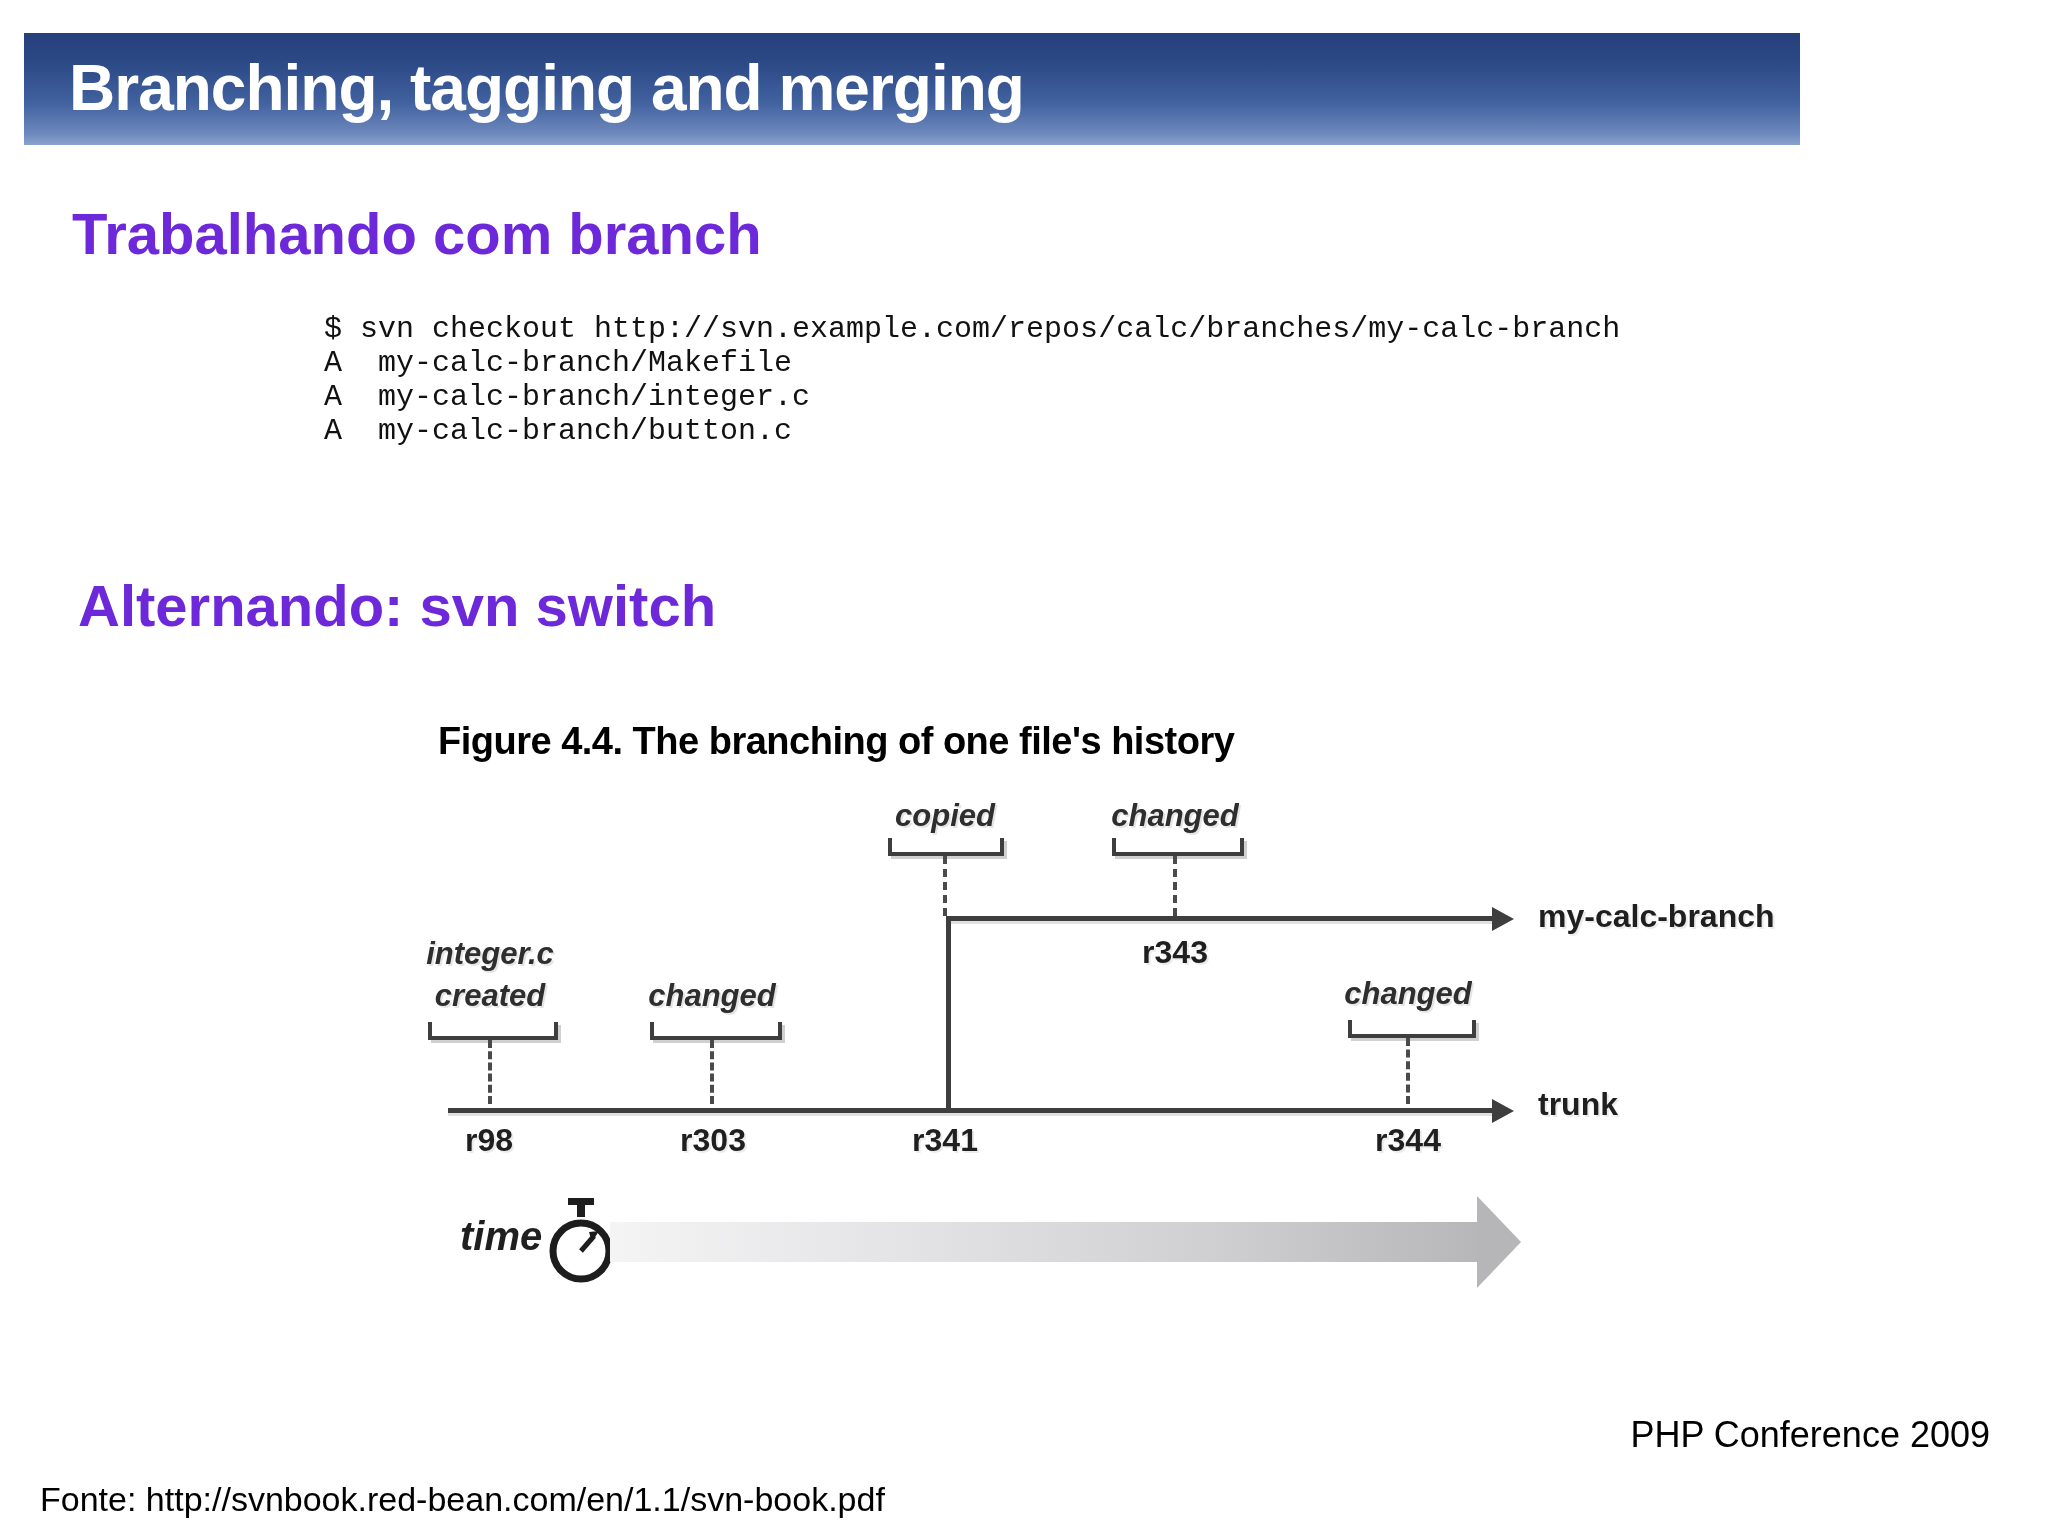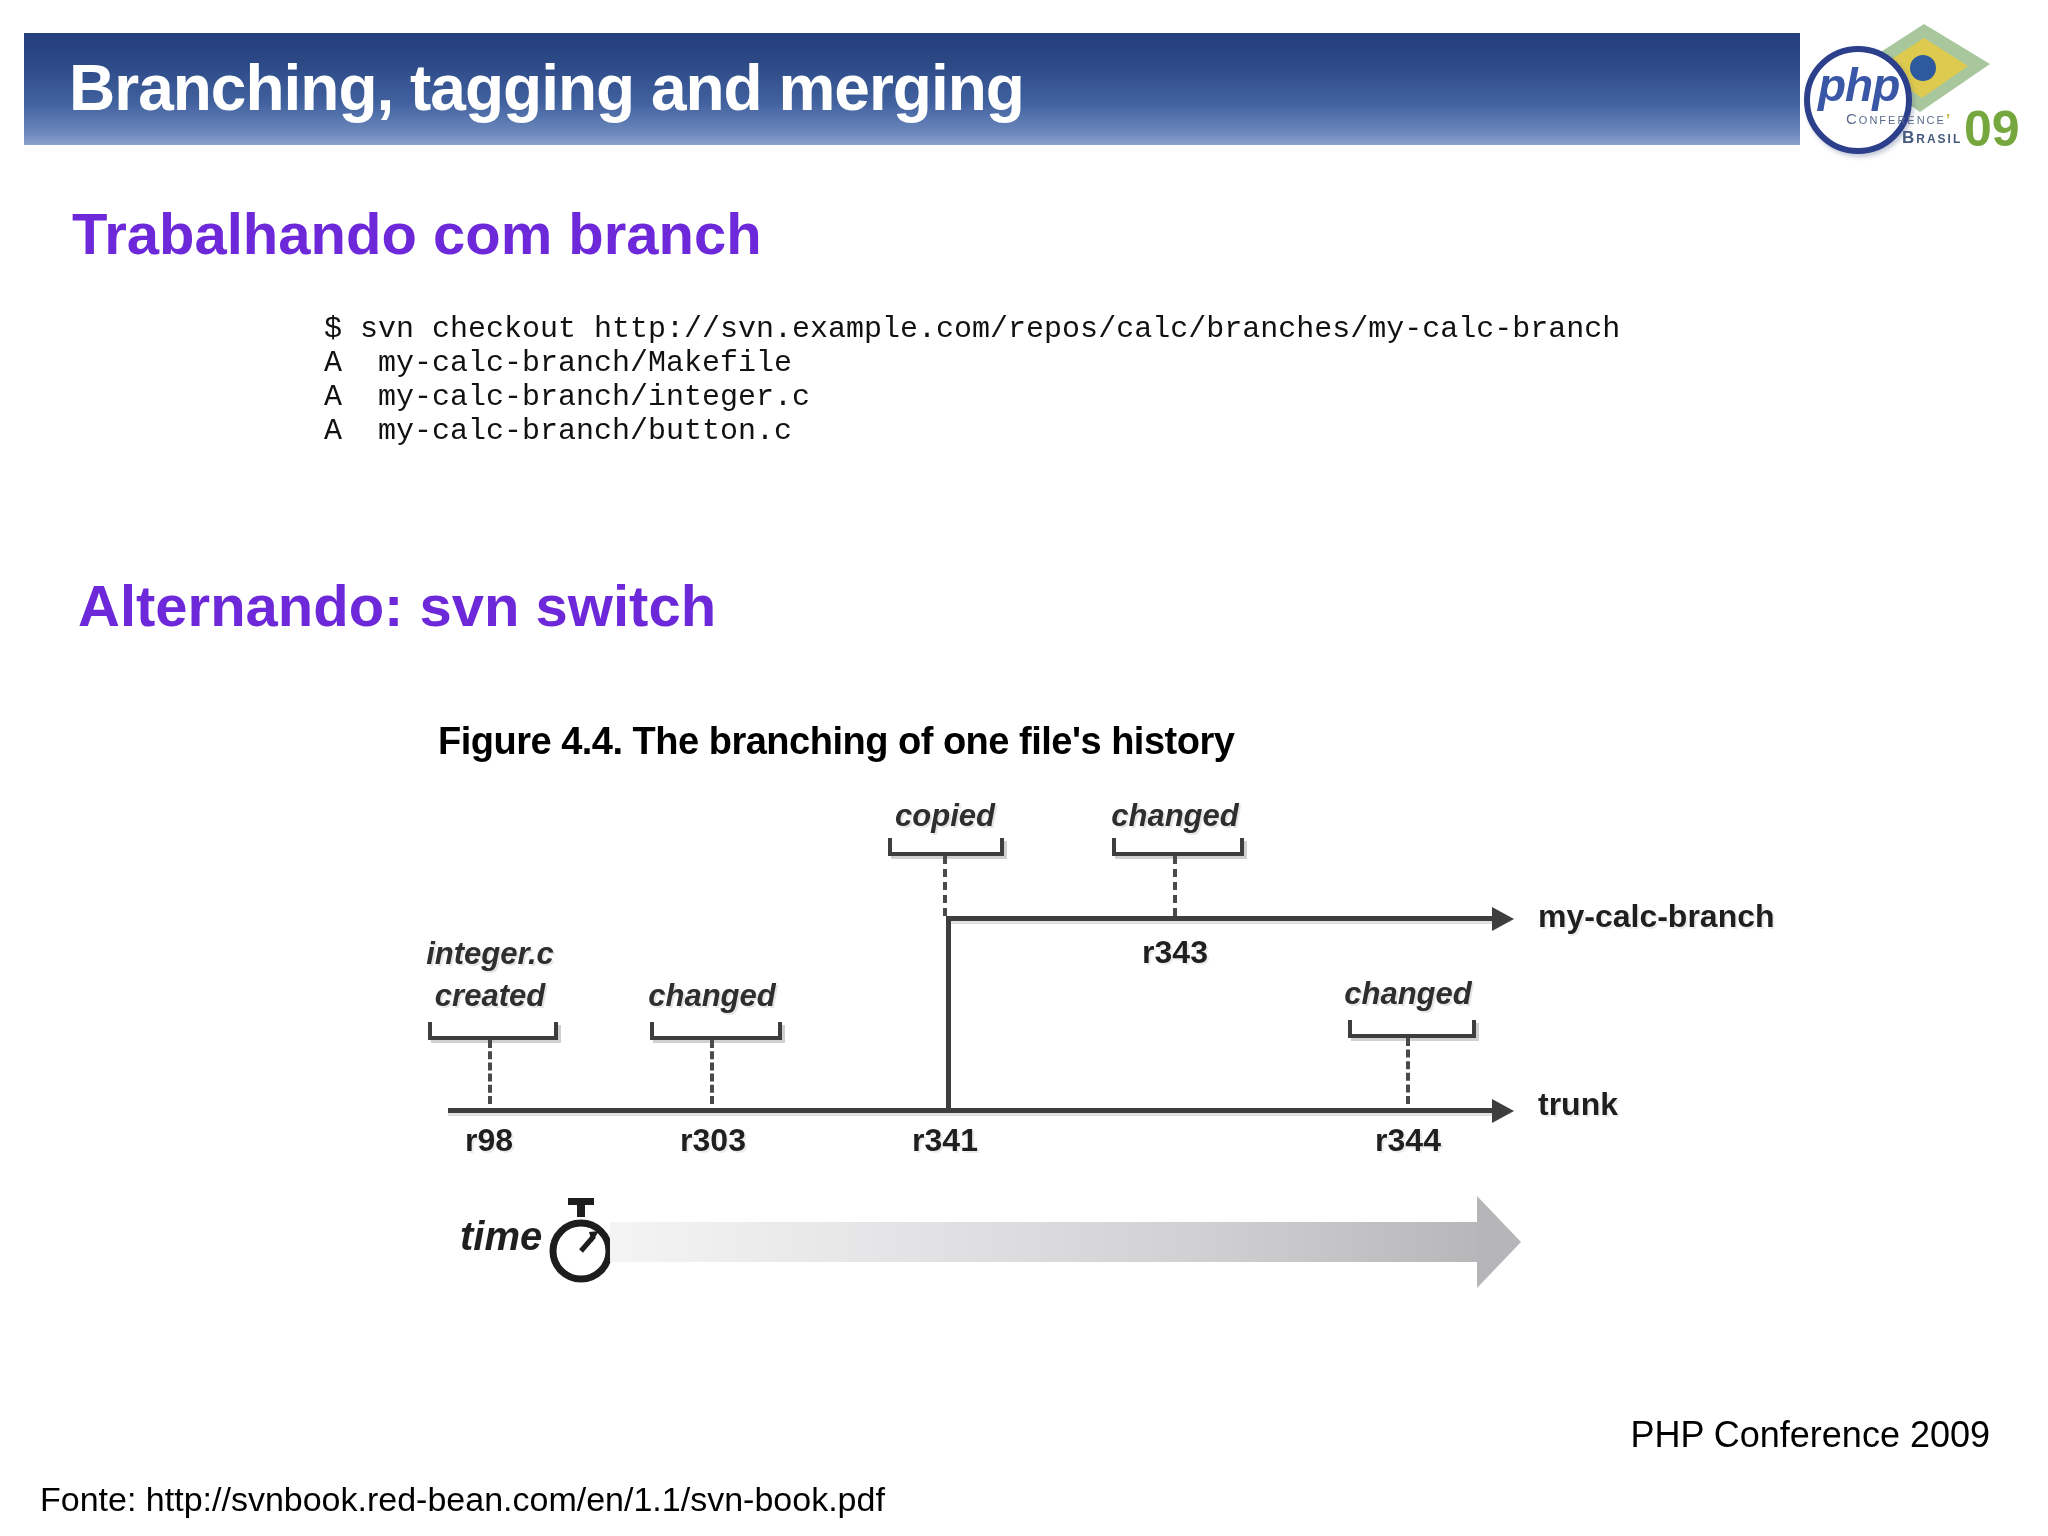--- a/index.html
+++ b/index.html
@@ -67,32 +67,20 @@
 </style>
 </head>
 <body>
 
 <div class="slide">
 
   <div class="header-bar">
     <h1 class="header-title">Branching, tagging and merging</h1>
   </div>
 
-  <div class="logo">
-    <svg class="logo-flag" width="152" height="110" viewBox="0 0 152 110">
-      <polygon points="10,48 78,4 144,44 74,92" fill="#a8c79c"></polygon>
-      <polygon points="32,48 78,18 122,46 76,78" fill="#ddca4e"></polygon>
-      <circle cx="77" cy="48" r="13" fill="#2d5a9e"></circle>
-    </svg>
-    <div class="logo-circle"></div>
-    <div class="logo-php">php</div>
-    <div class="logo-conf"><span>Conference</span><span class="logo-apos">’</span></div>
-    <div class="logo-brasil">Brasil</div>
-    <div class="logo-year">09</div>
-  </div>
 
   <h2 class="h-sec h-trabalhando">Trabalhando com branch</h2>
   <div class="code">
     <div>$ svn checkout http://svn.example.com/repos/calc/branches/my-calc-branch</div>
     <div>A  my-calc-branch/Makefile</div>
     <div>A  my-calc-branch/integer.c</div>
     <div>A  my-calc-branch/button.c</div>
   </div>
 
   <h2 class="h-sec h-alternando">Alternando: svn switch</h2>

